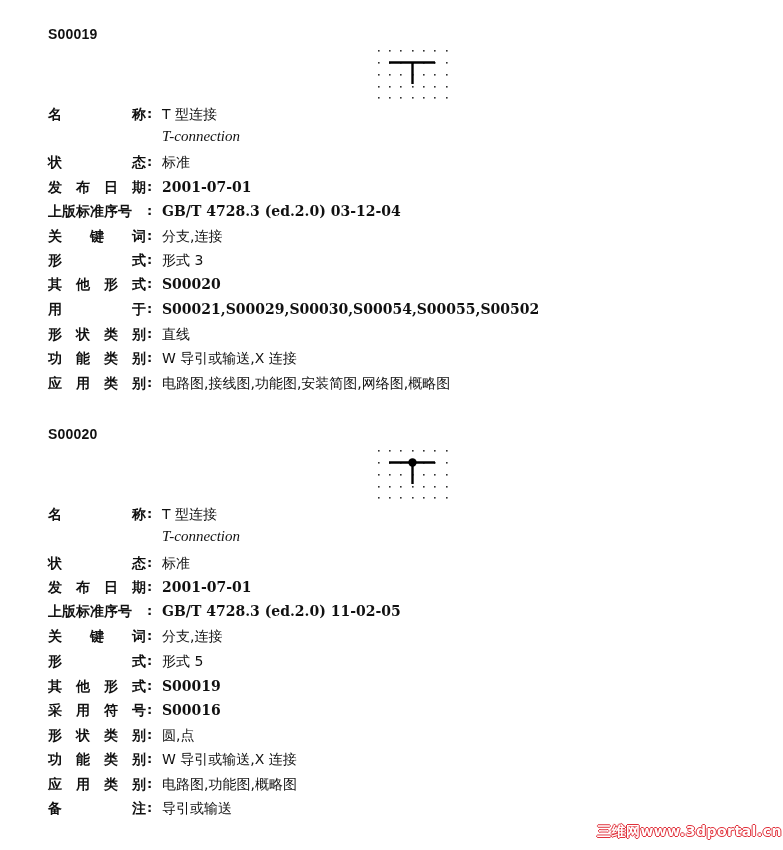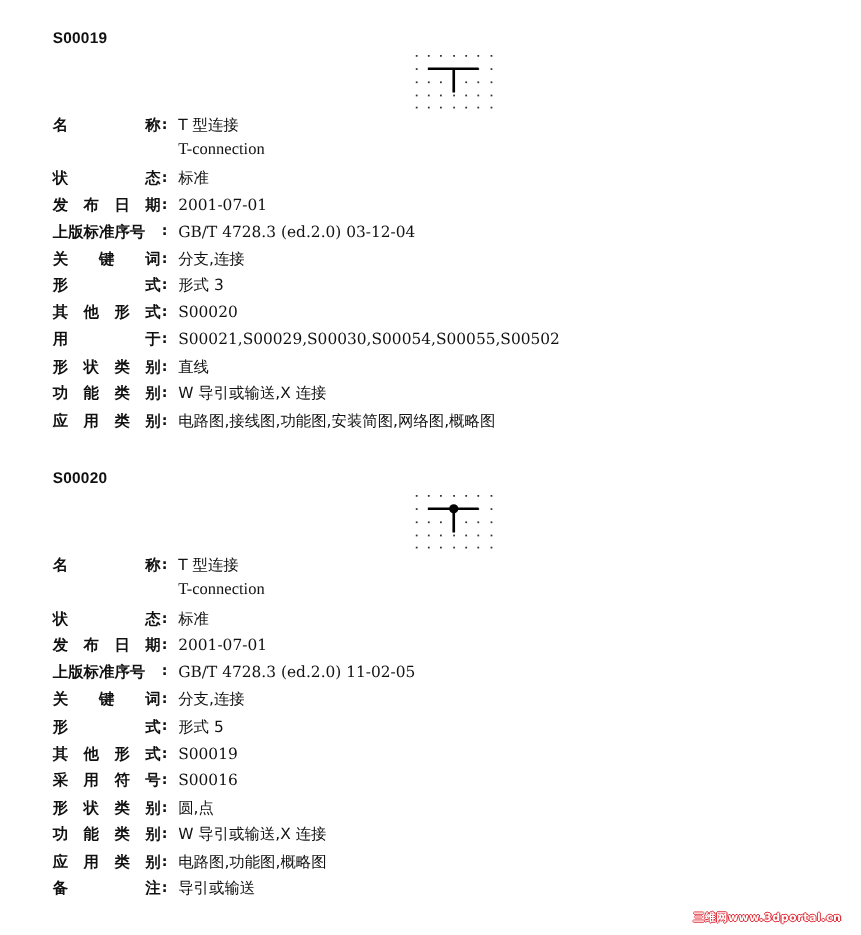--- a/index.html
+++ b/index.html
@@ -12,26 +12,26 @@
     font-weight: bold; font-size: 14px; color: #111; letter-spacing: 0.2px;
   }
   .symbol { position: absolute; left: 372px; width: 80px; height: 54px; }
   .row { position: absolute; left: 48px; height: 20px; font-size: 14px; line-height: 20px; white-space: nowrap; }
   .label {
     position: absolute; left: 0; top: 0; width: 98px; display: flex; justify-content: space-between;
     font-family: "DejaVu Sans", "Liberation Sans", sans-serif; font-size: 14px; font-weight: bold;
   }
   .label span { display: inline-block; }
   .colon { position: absolute; left: 99px; top: 0; font-family: "DejaVu Sans", sans-serif; font-size: 13px; font-weight: bold; }
-  .value { position: absolute; left: 114px; top: 0; font-family: "DejaVu Serif", "Liberation Serif", serif; font-size: 14px; }
+  .value { position: absolute; left: 114px; top: 0; font-family: "DejaVu Serif", "Liberation Serif", serif; font-size: 14px; font-weight: bold; }
   .value.cjk { font-family: "DejaVu Sans", sans-serif; font-weight: normal; }
-  .sub { position: absolute; left: 162px; font-family: "Liberation Serif", "DejaVu Serif", serif; font-size: 15px; }
+  .sub { position: absolute; left: 162px; font-family: "Liberation Serif", "DejaVu Serif", serif; font-size: 15px; font-style: italic; }
   .watermark {
-    position: absolute; right: 18px; bottom: 9px; font-family: "DejaVu Sans", sans-serif; font-weight: bold;
-    font-size: 10px; color: #ffffff; letter-spacing: 0.5px;
+    position: absolute; right: 1px; bottom: 9px; font-family: "DejaVu Sans", sans-serif; font-weight: bold;
+    font-size: 14px; color: #ffffff; letter-spacing: 0.5px;
     text-shadow: 1px 0 0 #e0303a, -1px 0 0 #e0303a, 0 1px 0 #e0303a, 0 -1px 0 #e0303a;
   }
 </style>
 </head>
 <body>
 
 <div id="doc">
     <div class="code" style="top: 26px;">S00019</div>
     <div class="symbol" style="top: 46px;"><svg width="80" height="54">
         <rect x="6" y="4" width="1.6" height="1.6" fill="#333"></rect>

